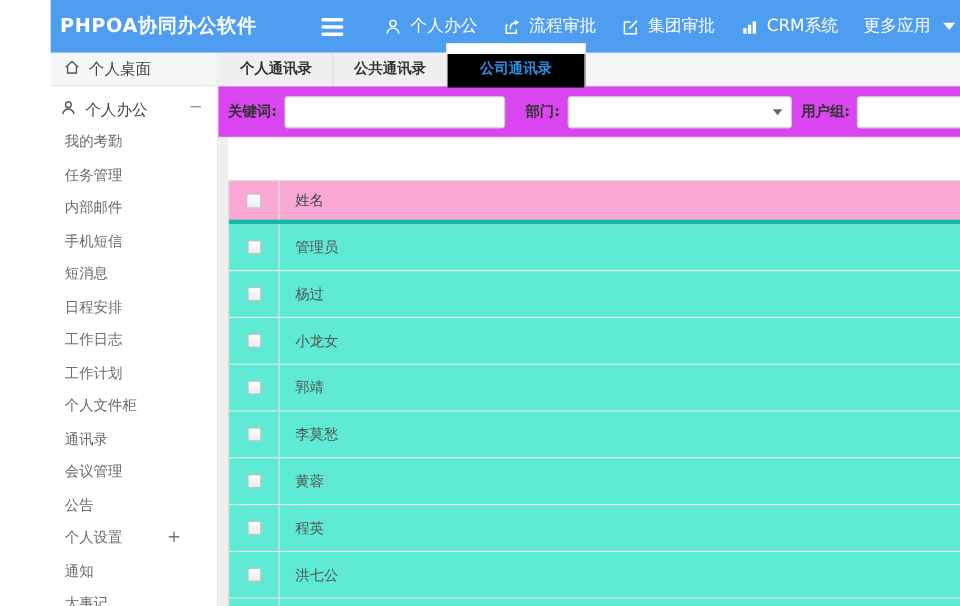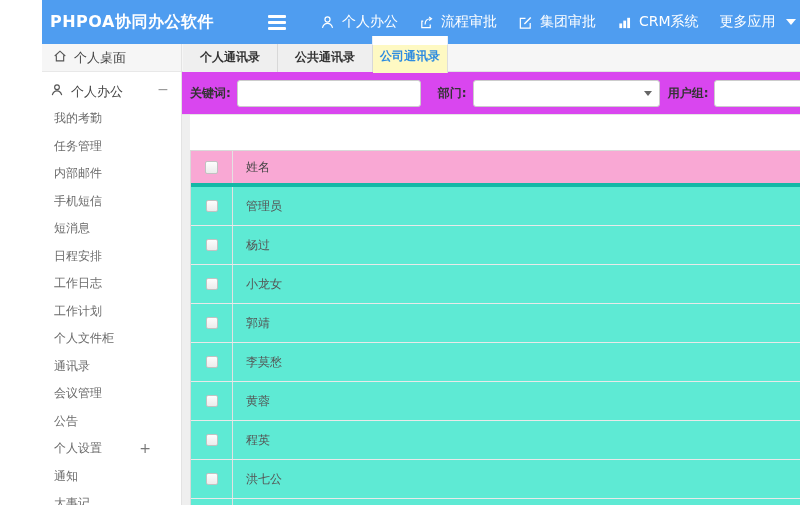--- a/index.html
+++ b/index.html
@@ -34,22 +34,22 @@
   .side-item .plus { position:absolute; right:30px; top:0; color:#777; font-size:14px; }
 
   
   .main { flex:1; min-width:0; display:flex; flex-direction:column; }
 
   
   .tabstrip { height:28px; background:#f6f6f6; border-bottom:1px solid #e2e2e2; display:flex; }
   .tab { height:28px; line-height:27px; padding:0 17px; background:#efefef; border-right:1px solid #d8d8d8;
     font-size:12px; font-weight:bold; color:#333; cursor:pointer; white-space:nowrap; }
   .tab.first { margin-left:1px; }
-  .tab.active { position:relative; z-index:3; background:#fef9c3; color:#2e8ce0; height:29px; margin-bottom:-1px;
-    border-right:1px solid #ddd; padding:0 7px;font-family:Liberation Mono, monospace; }
+  .tab.active { position:relative; z-index:3; background:#000000; color:#2e8ce0; height:29px; margin-bottom:-1px;
+    border-right:1px solid #ddd; padding:0 27px; }
   .tab.active::before { content:""; position:absolute; left:-1px; right:-1px; top:-8px; height:9px;
     background:#fff; border-left:1px solid #e8eef5; border-right:1px solid #e8eef5; }
 
   
   .filterbar { height:43px; background:#d946ef; border-bottom:1px solid #e5e5e5;
     display:flex; align-items:center; padding-left:8px; overflow:hidden; }
   .flabel { font-size:12px; font-weight:bold; color:#333; margin-right:6px; white-space:nowrap; }
   .flabel.dept { margin-left:17px; }
   .flabel.group { margin-left:8px; }
   .tinput { width:184px; height:27px; border:1px solid #ccc; border-radius:3px; padding:0 6px;

